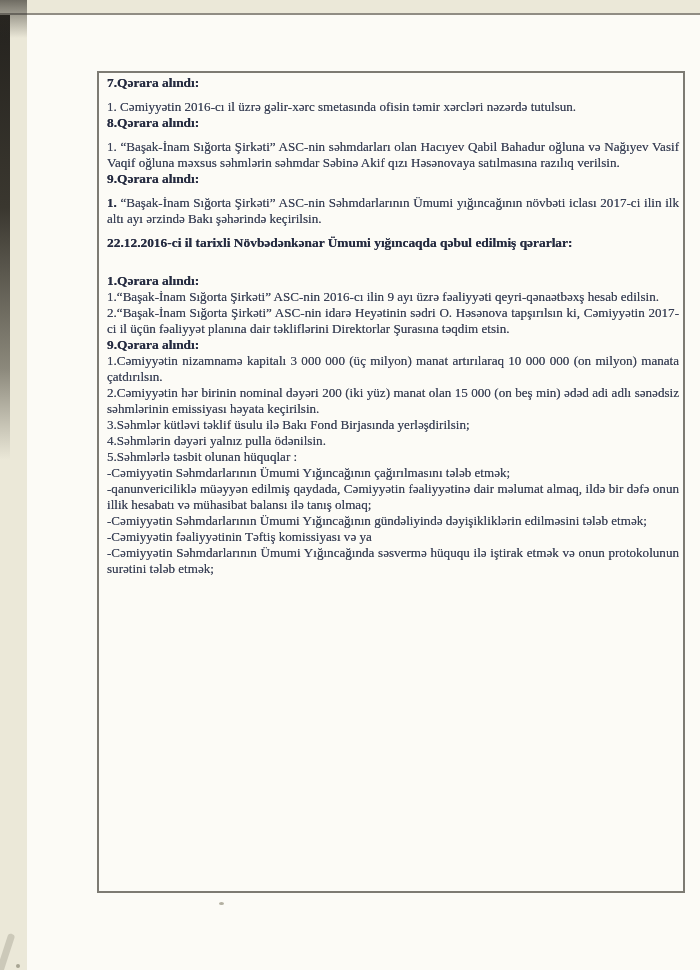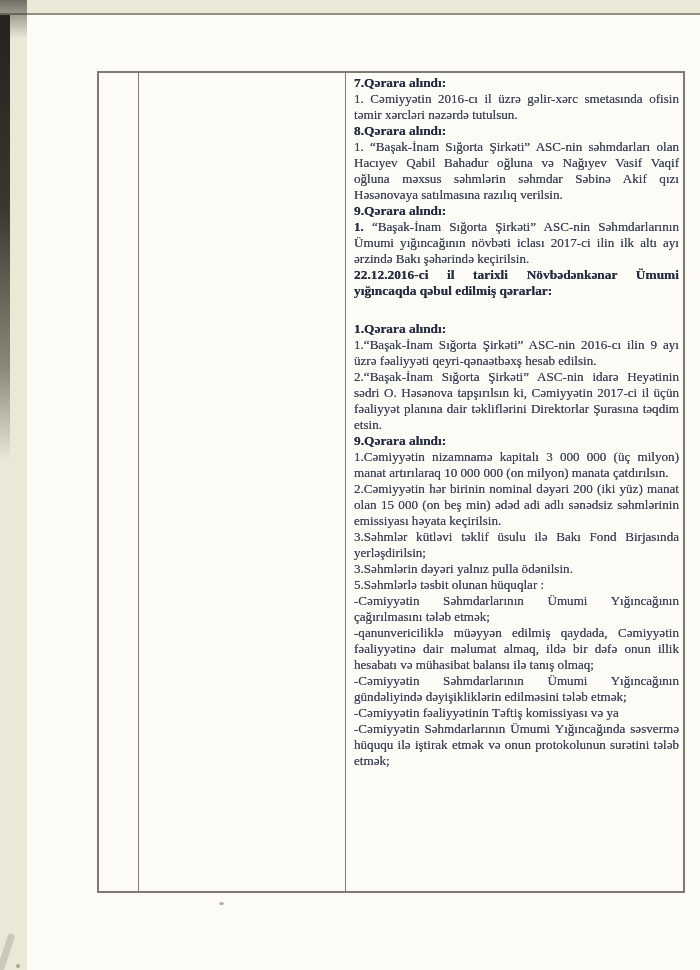--- a/index.html
+++ b/index.html
@@ -40,41 +40,41 @@
   .scan-speck-b{
     position:absolute;left:219px;top:902px;width:5px;height:3px;
     background:#b3b0a1;border-radius:50%;
   }
   
   .doc-table{
     position:absolute;left:97px;top:71px;
     width:588px;height:822px;
     border:2px solid var(--line,#7d7b73);
     box-sizing:border-box;
-    display:flex;
+    display:flex;flex-direction:column;
   }
   .col-a{width:40px;border-right:1.5px solid var(--line,#7d7b73);box-sizing:border-box;}
   .col-b{width:207px;border-right:1.5px solid var(--line,#7d7b73);box-sizing:border-box;}
   .col-c{
     flex:1;box-sizing:border-box;
     padding:2px 4px 0 8px;
     overflow:visible;
     color:var(--ink,#3a4156);
     font-size:13.1px;line-height:16px;
     text-align:justify;
     text-shadow:0 0 .5px rgba(58,65,86,.75);
   }
   .blk{margin:0;}
   .blk.heading{
     font-weight:bold;
     color:var(--ink-bold,#252b40);
     font-size:13.4px;
     text-shadow:0 0 .6px rgba(37,43,64,.8);
   }
-  .blk.gap{font-family:Liberation Serif, serif;}
+  .blk.gap{margin-top:8px;font-family:Liberation Serif, serif;}
   .blk.gap-lg{margin-top:22px;}
   .blk b{color:var(--ink-bold,#252b40);}
 </style>
 </head>
 <body>
 
 <div id="canvas" style="--paper: #fcfbf6; --ink: #3a4156; --ink-bold: #252b40; --line: #7d7b73; --edge-beige: #ebe8d8;">
   <div class="scan-left-band"></div>
   <div class="scan-left-dark"></div>
   <div class="scan-top-band"></div>
@@ -95,21 +95,21 @@
         <div class="blk heading">9.Qərara alındı:</div>
         <div class="blk para gap"><b>1. </b>“Başak-İnam Sığorta Şirkəti” ASC-nin Səhmdarlarının Ümumi yığıncağının növbəti iclası 2017-ci ilin ilk altı ayı ərzində Bakı şəhərində keçirilsin.</div>
         <div class="blk heading gap">22.12.2016-ci il tarixli Növbədənkənar Ümumi yığıncaqda qəbul edilmiş qərarlar:</div>
         <div class="blk heading gap-lg">1.Qərara alındı:</div>
         <div class="blk para">1.“Başak-İnam Sığorta Şirkəti” ASC-nin 2016-cı ilin 9 ayı üzrə fəaliyyəti qeyri-qənaətbəxş hesab edilsin.</div>
         <div class="blk para">2.“Başak-İnam Sığorta Şirkəti” ASC-nin idarə Heyətinin sədri O. Həsənova tapşırılsın ki, Cəmiyyətin 2017-ci il üçün fəaliyyət planına dair təkliflərini Direktorlar Şurasına təqdim etsin.</div>
         <div class="blk heading">9.Qərara alındı:</div>
         <div class="blk para">1.Cəmiyyətin nizamnamə kapitalı 3 000 000 (üç milyon) manat artırılaraq 10 000 000 (on milyon) manata çatdırılsın.</div>
         <div class="blk para">2.Cəmiyyətin hər birinin nominal dəyəri 200 (iki yüz) manat olan 15 000 (on beş min) ədəd adi adlı sənədsiz səhmlərinin emissiyası həyata keçirilsin.</div>
         <div class="blk para">3.Səhmlər kütləvi təklif üsulu ilə Bakı Fond Birjasında yerləşdirilsin;</div>
-        <div class="blk para">3.Səhmlərin dəyəri yalnız pulla ödənilsin.</div>
+        <div class="blk para">4.Səhmlərin dəyəri yalnız pulla ödənilsin.</div>
         <div class="blk para">5.Səhmlərlə təsbit olunan hüquqlar :</div>
         <div class="blk para">-Cəmiyyətin Səhmdarlarının Ümumi Yığıncağının çağırılmasını tələb etmək;</div>
         <div class="blk para">-qanunvericiliklə müəyyən edilmiş qaydada, Cəmiyyətin fəaliyyətinə dair məlumat almaq, ildə bir dəfə onun illik hesabatı və mühasibat balansı ilə tanış olmaq;</div>
         <div class="blk para">-Cəmiyyətin Səhmdarlarının Ümumi Yığıncağının gündəliyində dəyişikliklərin edilməsini tələb etmək;</div>
         <div class="blk para">-Cəmiyyətin fəaliyyətinin Təftiş komissiyası və ya</div>
         <div class="blk para">-Cəmiyyətin Səhmdarlarının Ümumi Yığıncağında səsvermə hüququ ilə iştirak etmək və onun protokolunun surətini tələb etmək;</div>
       </div>
   </div>
 </div>
 

